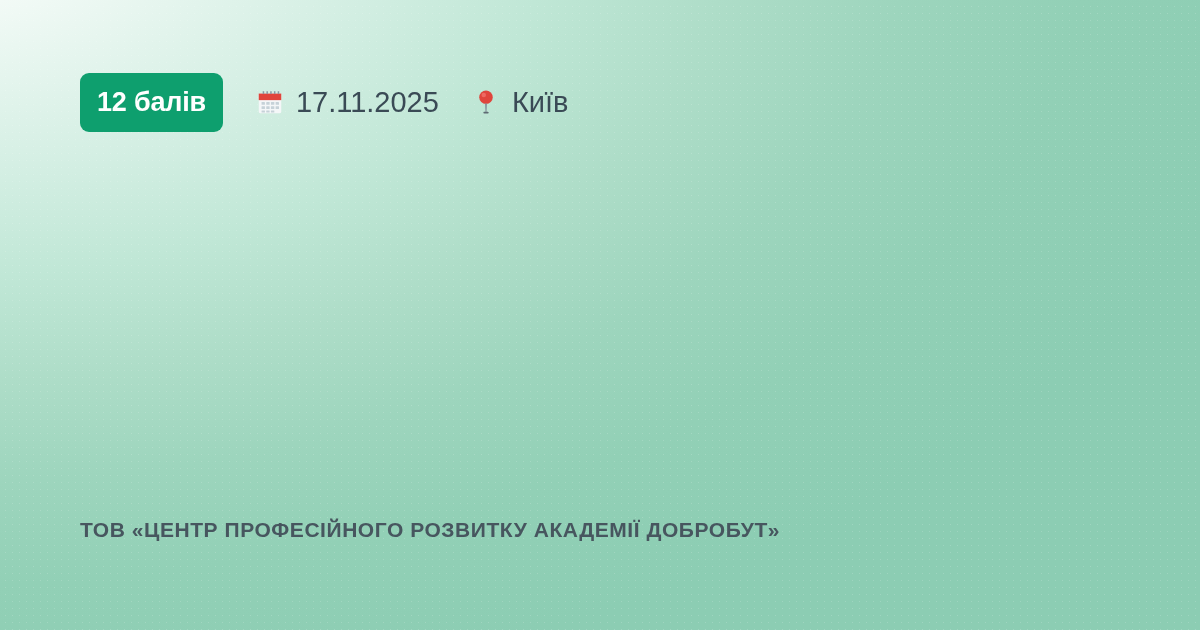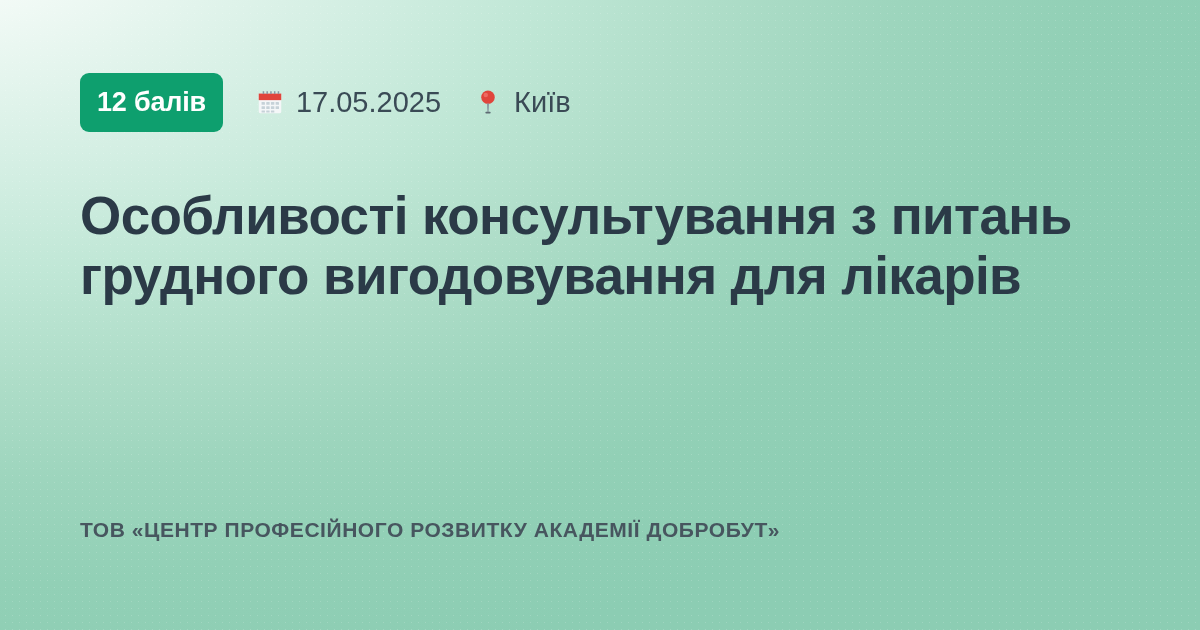--- a/index.html
+++ b/index.html
@@ -173,39 +173,36 @@
               <rect x="7" y="20.5" width="3.6" height="3" rx="0.4"></rect>
               <rect x="12" y="20.5" width="3.6" height="3" rx="0.4"></rect>
               <rect x="17" y="20.5" width="3.6" height="3" rx="0.4"></rect>
               <rect x="22" y="20.5" width="3.6" height="3" rx="0.4"></rect>
               <rect x="7" y="25" width="3.6" height="2.2" rx="0.4"></rect>
               <rect x="12" y="25" width="3.6" height="2.2" rx="0.4"></rect>
               <rect x="17" y="25" width="3.6" height="2.2" rx="0.4"></rect>
             </g>
           </svg>
         </span>
-        <span class="label">17.05.2025</span>
+        <span class="label">17.11.2025</span>
       </span>
 
       <span class="meta-item">
         <span class="icon-emoji">
           <svg viewBox="0 0 32 32" xmlns="http://www.w3.org/2000/svg">
             <circle cx="16" cy="11" r="7.2" fill="#E0453C"></circle>
             <circle cx="13.6" cy="8.6" r="2.4" fill="#EE6A62"></circle>
             <path d="M14.9 17.6h2.2l-0.5 9.4h-1.2z" fill="#8A97A0"></path>
             <rect x="13.2" y="26.4" width="5.6" height="1.9" rx="0.8" fill="#5E6B73"></rect>
           </svg>
         </span>
         <span class="label">Київ</span>
       </span>
 
     </div>
 
-    <div class="title-wrap">
-      <h1 class="event-title">Особливості консультування з питань грудного вигодовування для лікарів</h1>
-    </div>
 
     <div class="spacer"></div>
 
     <div class="org-name">ТОВ «ЦЕНТР ПРОФЕСІЙНОГО РОЗВИТКУ АКАДЕМІЇ ДОБРОБУТ»</div>
 
   </div>
 </div>
 
 </body></html>

